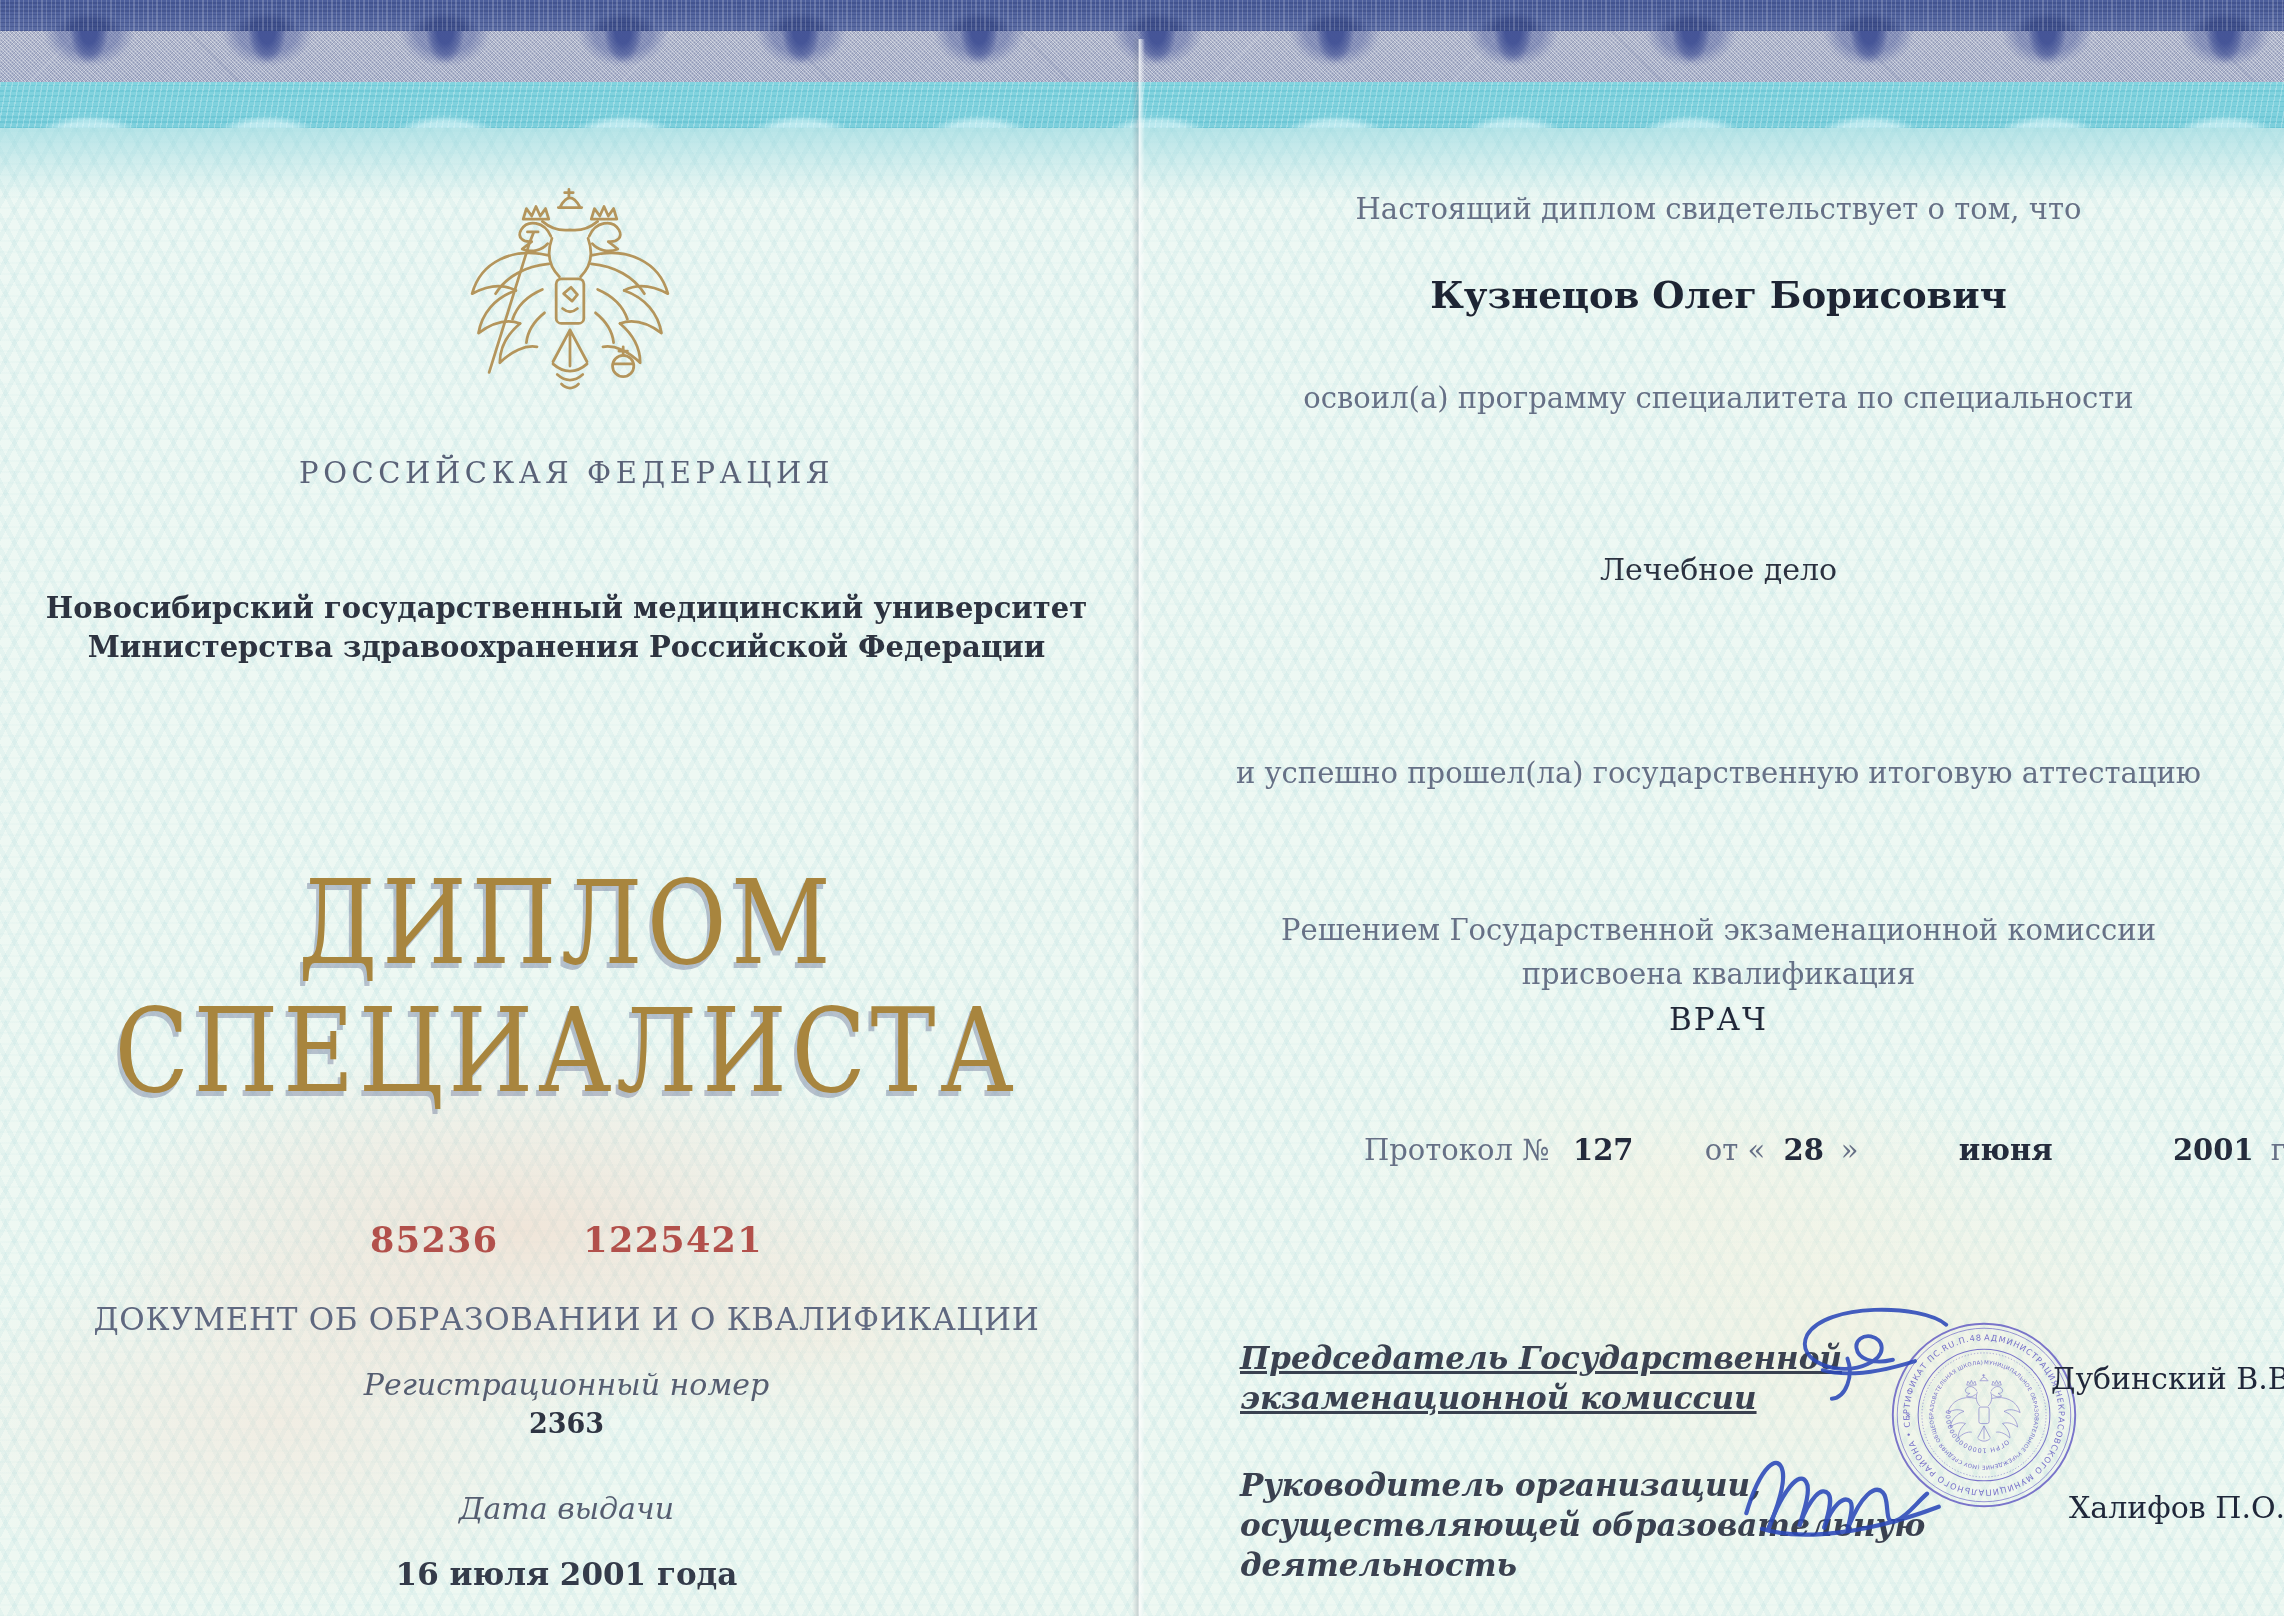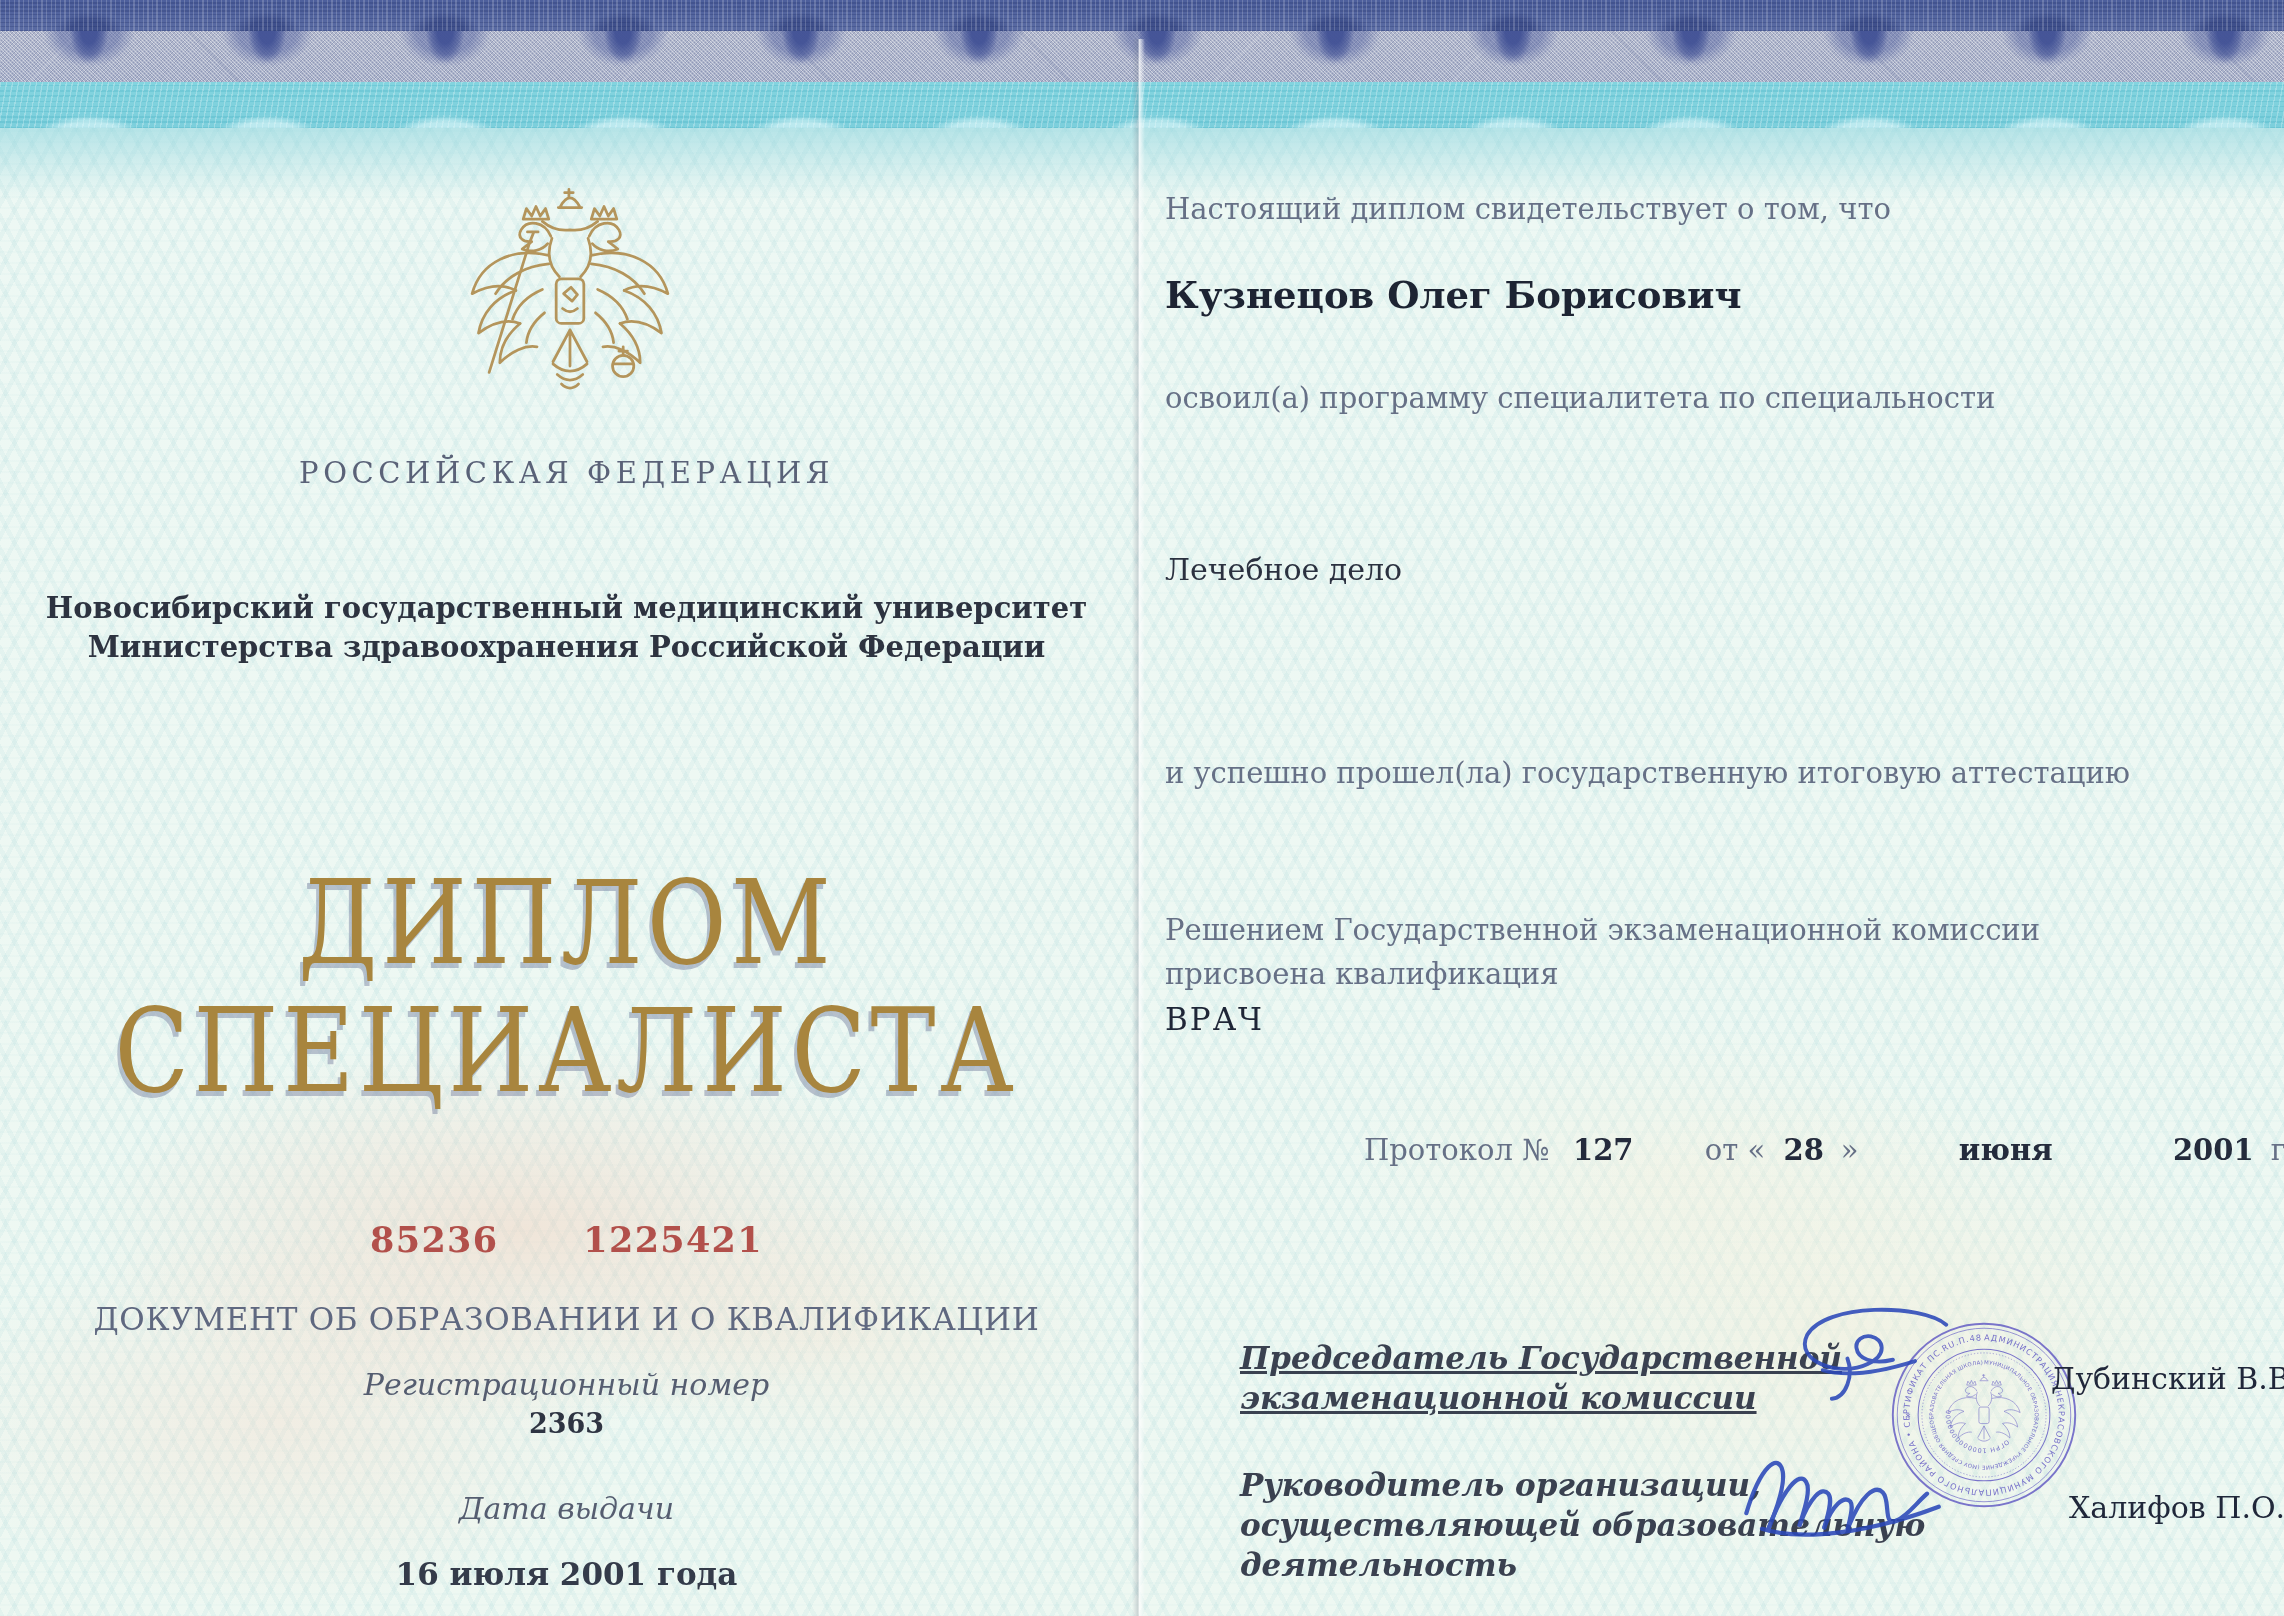--- a/index.html
+++ b/index.html
@@ -44,21 +44,21 @@
     background:
       radial-gradient(ellipse 619px 280px at 521px 1231px, rgba(243,203,182,0.42), rgba(243,203,182,0) 70%),
       radial-gradient(ellipse 488px 273px at 280px 1419px, rgba(246,216,198,0.35), rgba(246,216,198,0) 70%),
       radial-gradient(ellipse 404px 195px at 846px 1335px, rgba(246,222,200,0.30), rgba(246,222,200,0) 70%),
       radial-gradient(ellipse 586px 339px at 1856px 1335px, rgba(246,236,212,0.45), rgba(246,236,212,0) 72%),
       radial-gradient(ellipse 456px 215px at 1660px 1172px, rgba(247,240,220,0.35), rgba(247,240,220,0) 70%);}
   .fold{left:1132px;top:39px;width:13px;height:1578px;
     background:linear-gradient(90deg, rgba(0,0,0,0), rgba(110,120,135,0.28) 45%, rgba(255,255,255,0.75) 58%, rgba(0,0,0,0));}
   
   .center-left{left:19.5px;width:1094px;text-align:center;}
-  .center-right{left:1165px;width:1107px;text-align:left;}
+  .center-right{left:1165px;width:1107px;text-align:center;}
   .country{top:456px;font-size:29px;letter-spacing:4.6px;color:#5a6278;}
   .univ{top:589px;font-size:29px;font-weight:bold;line-height:39px;color:#2d3340;}
   .bigtitle{top:858px;color:#a8853e;font-size:112px;line-height:128px;font-weight:400;}
   .bigtitle .tline{display:inline-block;transform:scale(0.87,1.04);letter-spacing:5.2px;
     text-shadow:-3.3px 5.2px 0.7px rgba(104,114,150,0.42);}
   .serials{top:1219px;font-size:35px;font-weight:bold;color:#b2504b;letter-spacing:1.3px;}
   .serials .num{display:inline-block;}
   .serials .gap{display:inline-block;width:85px;}
   .dockind{top:1301px;font-size:31px;letter-spacing:0.7px;color:#5f6880;}
   .reglabel{top:1367px;font-size:30px;font-style:italic;color:#555d70;}

